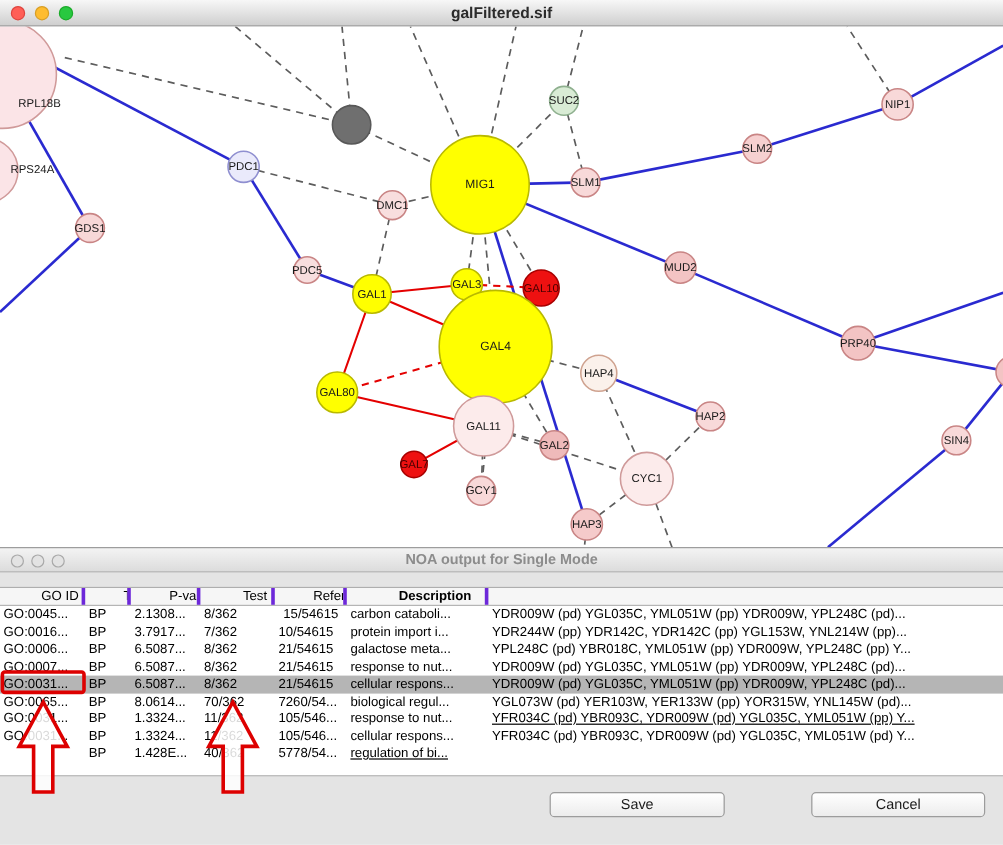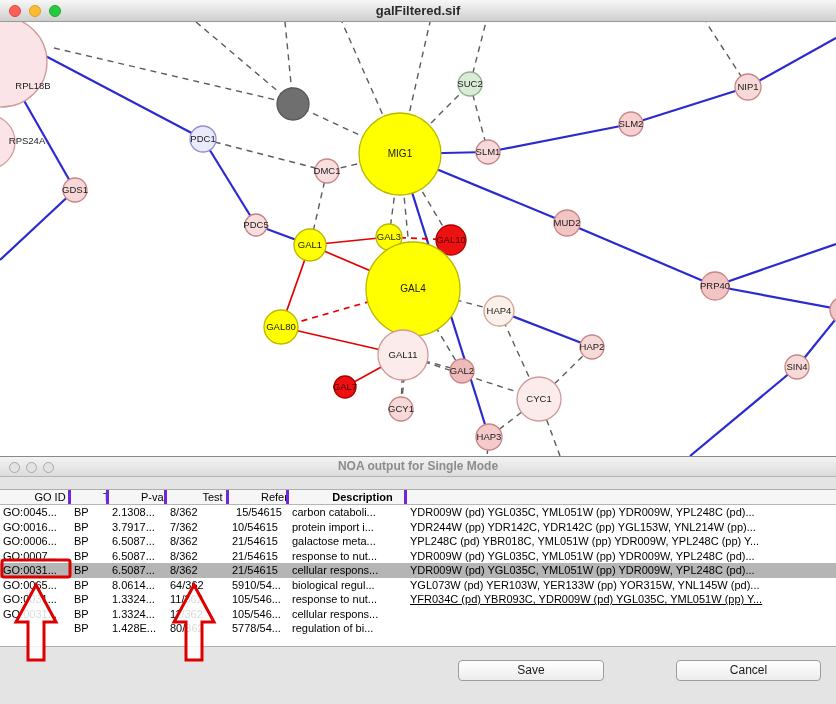--- a/index.html
+++ b/index.html
@@ -228,49 +228,50 @@
             <span class="td" style="width: 58px;">6.5087...</span>
             <span class="td" style="width: 62px;">8/362</span>
             <span class="td" style="width: 60px;">21/54615</span>
             <span class="td" style="width: 118px;">cellular respons...</span>
             <span class="td" style="width: 429px;">YDR009W (pd) YGL035C, YML051W (pp) YDR009W, YPL248C (pd)...</span>
           </div>
           <div class="tr">
             <span class="td" style="width: 71px;">GO:0065...</span>
             <span class="td" style="width: 38px;">BP</span>
             <span class="td" style="width: 58px;">8.0614...</span>
-            <span class="td" style="width: 62px;">64/362</span>
-            <span class="td" style="width: 60px;">5910/54...</span>
+            <span class="td" style="width: 62px;">70/362</span>
+            <span class="td" style="width: 60px;">7260/54...</span>
             <span class="td" style="width: 118px;">biological regul...</span>
             <span class="td" style="width: 429px;">YGL073W (pd) YER103W, YER133W (pp) YOR315W, YNL145W (pd)...</span>
           </div>
           <div class="tr">
             <span class="td" style="width: 71px;">GO:0031...</span>
             <span class="td" style="width: 38px;">BP</span>
             <span class="td" style="width: 58px;">1.3324...</span>
             <span class="td" style="width: 62px;">11/362</span>
             <span class="td" style="width: 60px;">105/546...</span>
             <span class="td" style="width: 118px;">response to nut...</span>
             <span class="td" style="width: 429px; text-decoration: underline;">YFR034C (pd) YBR093C, YDR009W (pd) YGL035C, YML051W (pp) Y...</span>
           </div>
           <div class="tr">
             <span class="td" style="width: 71px;">GO:0031...</span>
             <span class="td" style="width: 38px;">BP</span>
             <span class="td" style="width: 58px;">1.3324...</span>
             <span class="td" style="width: 62px;">11/362</span>
             <span class="td" style="width: 60px;">105/546...</span>
             <span class="td" style="width: 118px;">cellular respons...</span>
+            <span class="td" style="width: 429px;">YFR034C (pd) YBR093C, YDR009W (pd) YGL035C, YML051W (pd) Y...</span>
           </div>
           <div class="tr">
             <span class="td" style="width: 71px; margin-top: 20px;">GO:0050...</span>
             <span class="td" style="width: 38px;">BP</span>
             <span class="td" style="width: 58px;">1.428E...</span>
-            <span class="td" style="width: 62px;">80/362</span>
+            <span class="td" style="width: 62px;">40/362</span>
             <span class="td" style="width: 60px;">5778/54...</span>
-            <span class="td" style="width: 118px;">regulation of bi...</span>
+            <span class="td" style="width: 118px; text-decoration: underline;">regulation of bi...</span>
           </div>
         </div>
     </div>
 
     <div class="btn" id="cancel-btn">Cancel</div>
     <div class="btn" id="save-btn">Save</div>
   </div>
 
   <svg id="annotations" viewBox="0 0 836 704">
     <rect x="2" y="560" width="68" height="17" rx="2" fill="none" stroke="#dd0000" stroke-width="3"></rect>

